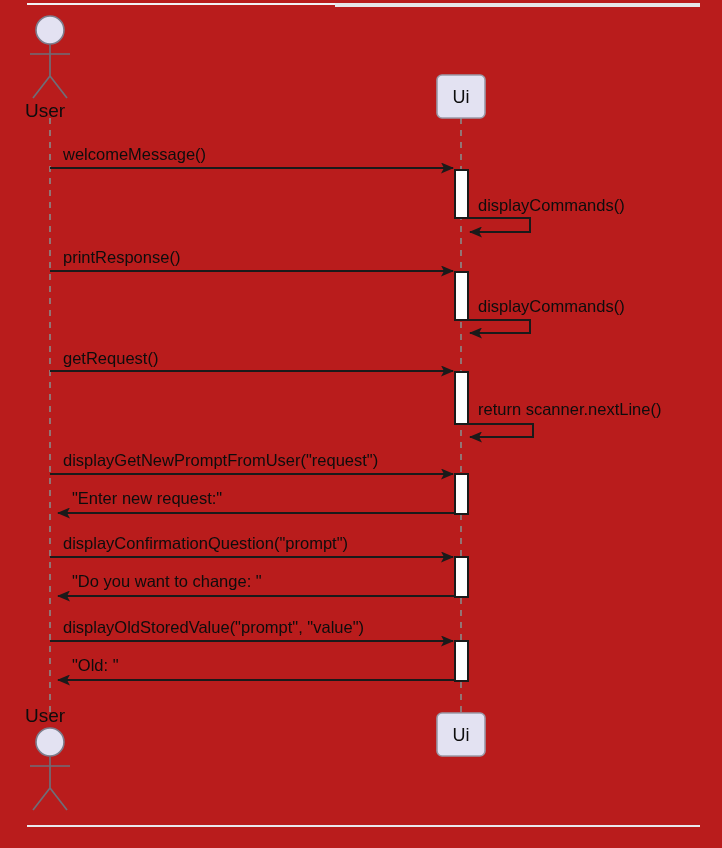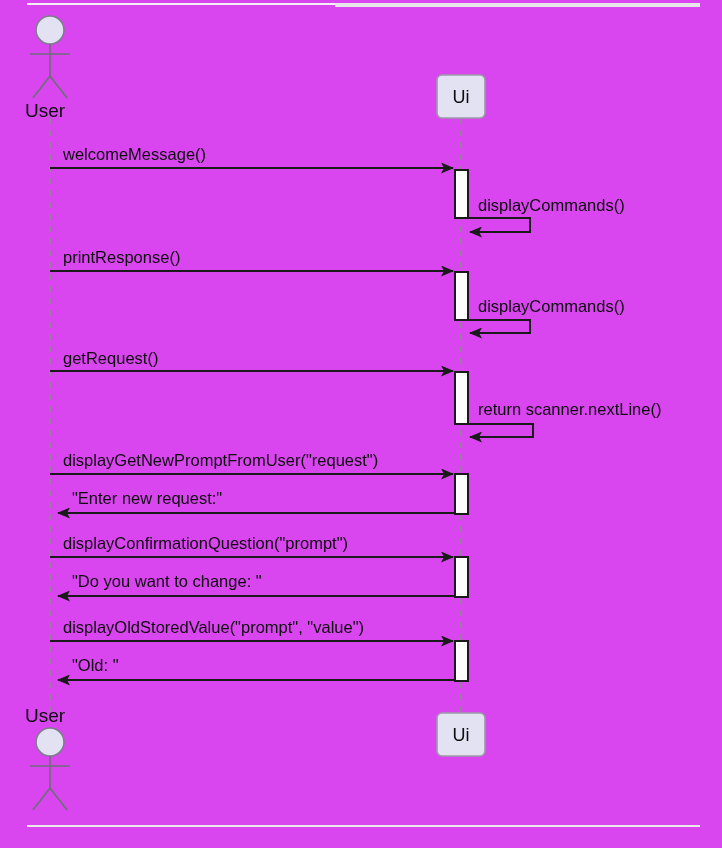--- a/index.html
+++ b/index.html
@@ -10,21 +10,21 @@
   body {
     width: 722px;
     height: 848px;
     font-family: "Liberation Sans", sans-serif;
     overflow: hidden;
   }
   #diagram-root {
     position: relative;
     width: 722px;
     height: 848px;
-    background: #d946ef;
+    background: #b91c1c;
   }
   svg#seq-svg {
     display: block;
     width: 722px;
     height: 848px;
   }
   .msg-label {
     font-family: "Liberation Sans", sans-serif;
     font-size: 16.5px;
     fill: #0d0d0d;

